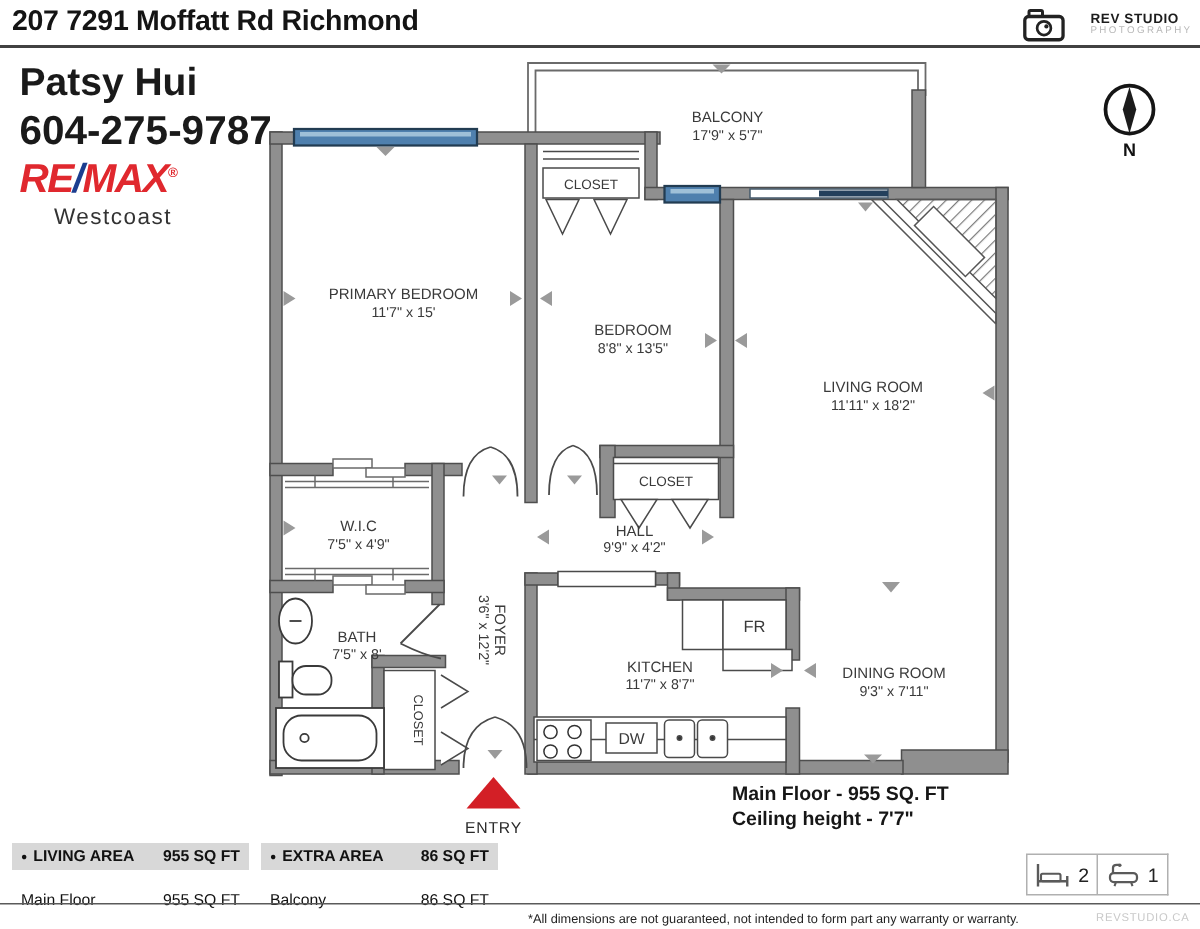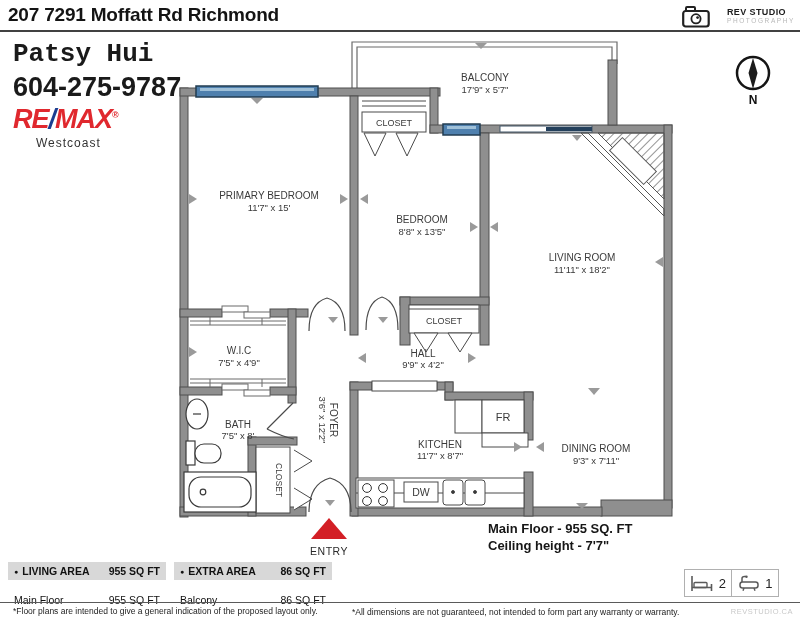--- a/index.html
+++ b/index.html
@@ -2,27 +2,27 @@
 <html><head>
 <meta charset="utf-8">
 <style>
   html,body{margin:0;padding:0;background:#fff;}
   #page{position:relative;width:800px;height:619px;background:#fff;overflow:hidden;
         font-family:"Liberation Sans",sans-serif;color:#111;}
   .abs{position:absolute;}
   
   .title{left:8px;top:4px;font-size:19px;font-weight:bold;letter-spacing:-0.2px;color:#141414;}
   .hrule{left:0;top:30px;width:800px;height:2px;background:#414141;}
-  .agent-name{left:13px;top:39px;font-size:26px;font-weight:bold;color:#1a1a1a;font-family:Liberation Mono, monospace;}
+  .agent-name{left:13px;top:39px;font-size:26px;font-weight:bold;color:#1a1a1a;}
   .agent-phone{left:13px;top:72px;font-size:27px;font-weight:bold;color:#1a1a1a;}
   .remax{left:13px;top:104px;font-size:27px;font-weight:800;font-style:italic;letter-spacing:-1px;}
   .remax .red{color:#E0282E;}
   .remax .blue{color:#1B3D8F;}
   .remax sup{font-size:9px;font-style:normal;}
-  .westcoast{left:36px;top:136px;font-size:12px;color:#333;letter-spacing:1px;text-align:center;}
+  .westcoast{left:36px;top:136px;font-size:15px;color:#333;letter-spacing:1px;text-align:center;}
   .studio{right:5px;top:5px;display:flex;align-items:center;gap:17px;}
   .studio-text{display:flex;flex-direction:column;line-height:1.05;}
   .studio-name{font-size:9px;font-weight:bold;letter-spacing:0.4px;color:#1c1c1c;white-space:nowrap;}
   .studio-sub{font-size:6.5px;color:#b8b8b8;letter-spacing:1.6px;}
   
   .summary{left:488px;top:521px;width:245px;text-align:left;font-weight:bold;
            font-size:13px;line-height:1.3;color:#161616;}
   
   .legend{top:562px;width:158px;font-size:10.5px;}
   .legend .hd{display:flex;justify-content:space-between;align-items:center;
@@ -300,17 +300,16 @@
         <path d="M4,8 V4.5 Q4,2.5 6.5,2.5 H8" fill="none" stroke="#5a5a5a" stroke-width="1.5"></path>
         <circle cx="8.5" cy="2.8" r="1.2" fill="#5a5a5a"></circle>
         <rect x="2" y="8" width="18" height="6" rx="2.5" fill="none" stroke="#5a5a5a" stroke-width="1.5"></rect>
         <path d="M6,14 L5,16.8 M16,14 L17,16.8" stroke="#5a5a5a" stroke-width="1.4"></path>
       </svg>
       <span class="stat-num">1</span>
     </div>
   </div>
 
   <div class="abs frule"></div>
-  <div class="abs fn fn-left">*Floor plans are intended to give a general indication of the proposed layout only.</div>
   <div class="abs fn fn-right">*All dimensions are not guaranteed, not intended to form part any warranty or warranty.</div>
   <div class="abs watermark">REVSTUDIO.CA</div>
 
 </div>
 
 </body></html>

